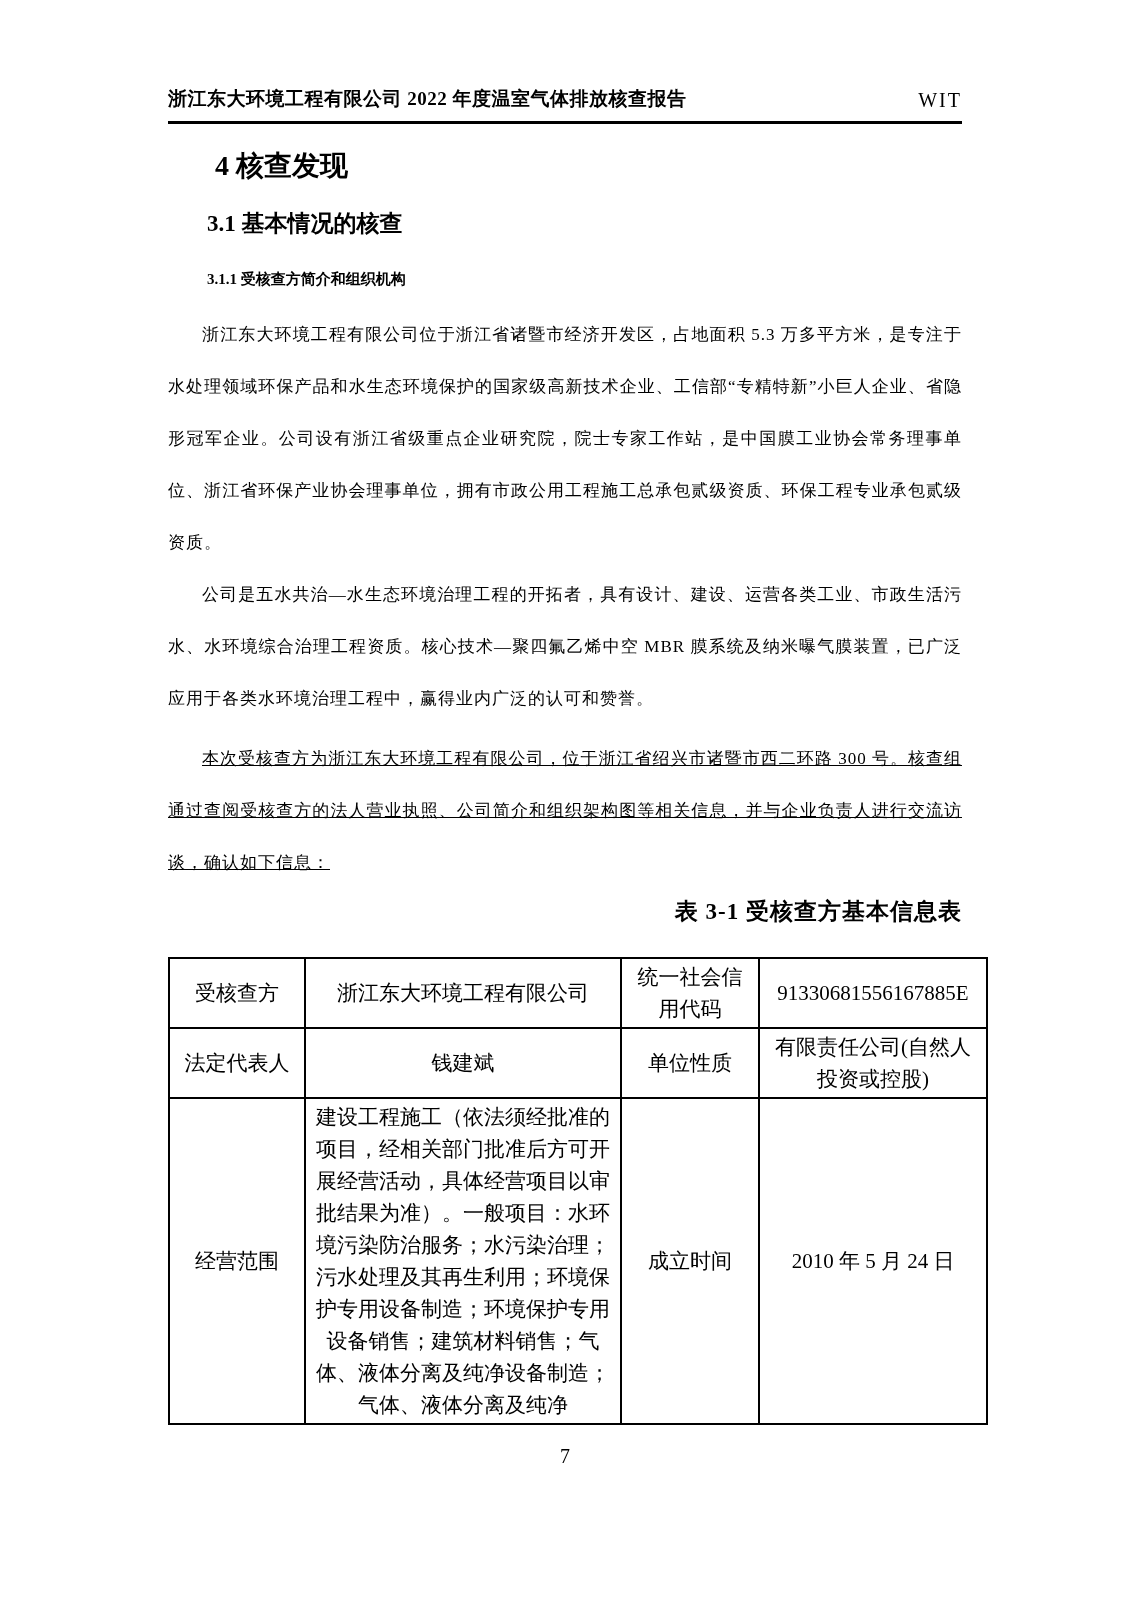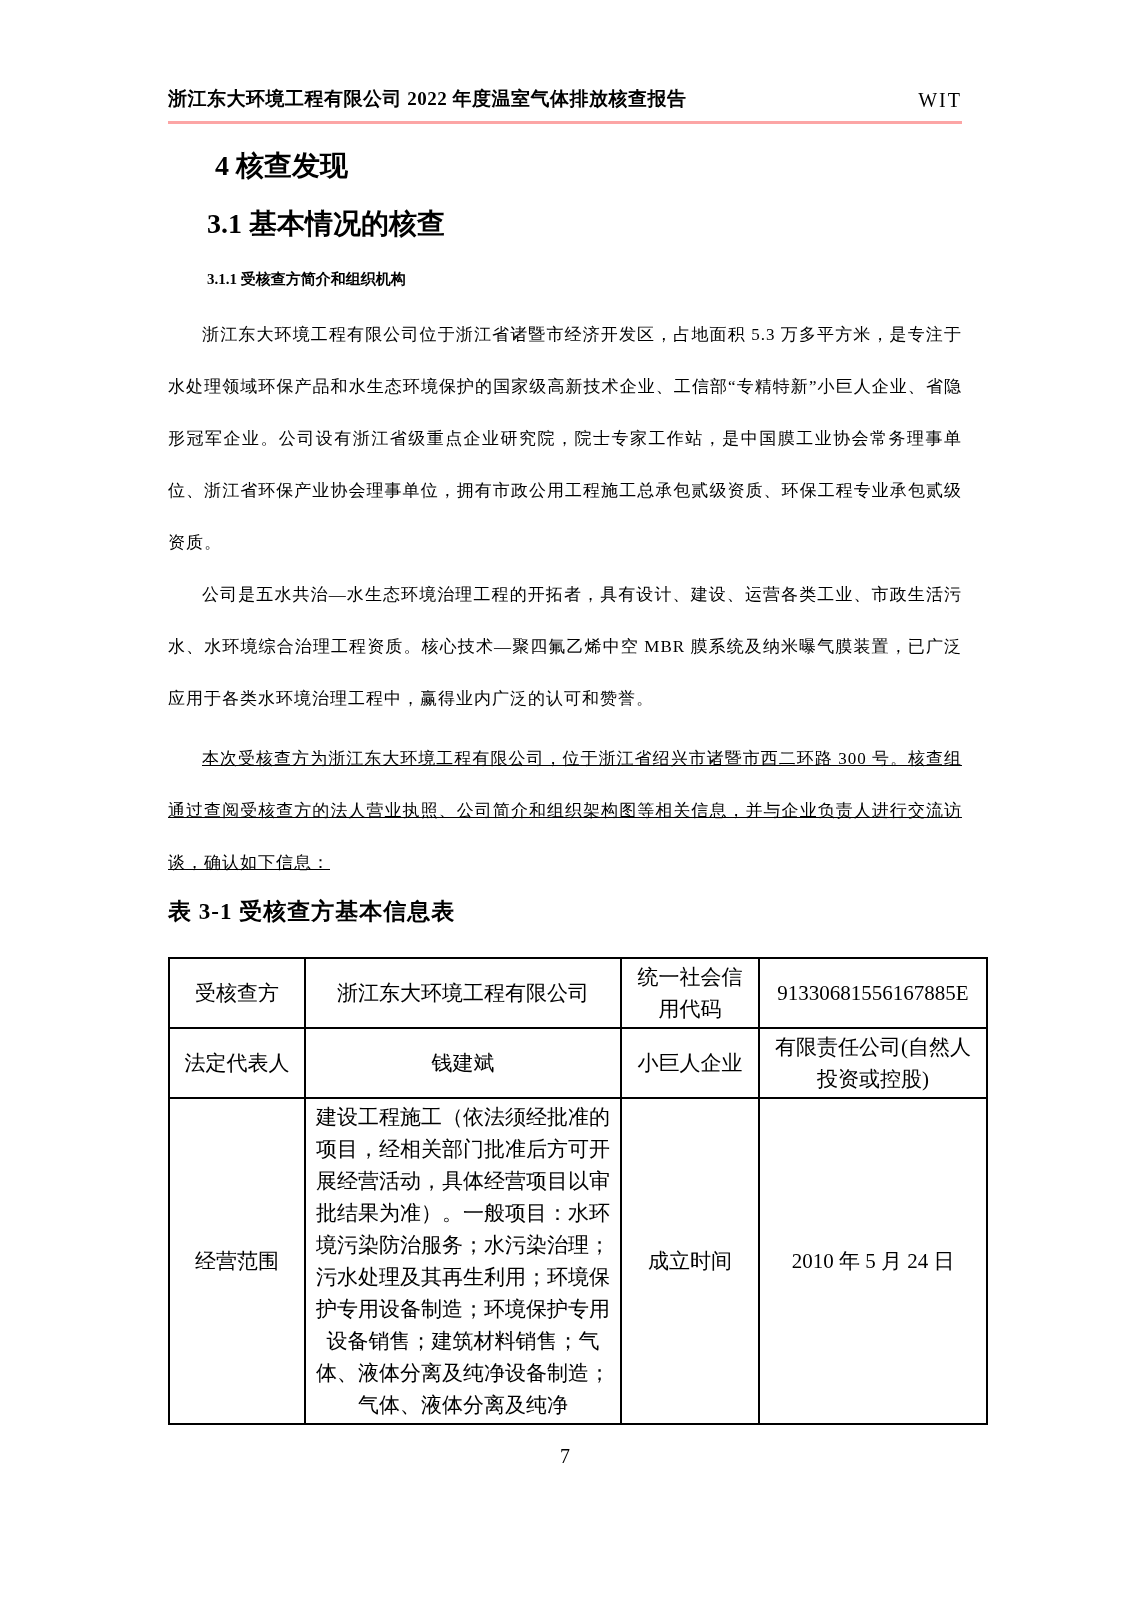--- a/index.html
+++ b/index.html
@@ -5,38 +5,38 @@
   html,body{margin:0;padding:0;background:#e8e8e8;}
   .page{
     width:1131px;height:1600px;background:#ffffff;color:#000;
     font-family:"Liberation Serif","DejaVu Serif",serif;
     box-sizing:border-box;padding:86px 169px 0 168px;
     position:relative;overflow:hidden;margin:0 auto;
   }
   
   .header{
     display:flex;justify-content:space-between;align-items:flex-end;
-    border-bottom:3px solid #fca5a5;padding-bottom:9px;
+    border-bottom:3px solid #000000;padding-bottom:9px;
   }
   .header-title{font-size:19px;font-weight:700;letter-spacing:0.5px;}
   .header-logo{font-size:20px;font-weight:400;letter-spacing:2px;}
   
   .h1{font-size:28px;font-weight:700;line-height:38px;margin:23px 0 0 47px;}
-  .h2{font-size:28px;font-weight:700;line-height:38px;margin:20px 0 0 39px;}
+  .h2{font-size:23px;font-weight:700;line-height:38px;margin:20px 0 0 39px;}
   .h3{font-size:15px;font-weight:700;line-height:32px;margin:20px 0 0 39px;}
   
   .para{
     font-size:17px;line-height:52px;letter-spacing:1px;
     text-align:justify;text-indent:2em;margin:0;
   }
   .para.first{margin-top:14px;}
   .para.third{margin-top:8px;text-decoration:underline;}
   
   .caption{
-    margin-top:8px;text-align:left;font-weight:700;
+    margin-top:8px;text-align:right;font-weight:700;
     font-size:23px;line-height:30px;letter-spacing:1px;
   }
   
   table.info{
     border-collapse:collapse;table-layout:fixed;
     width:818px;margin-top:30px;
   }
   table.info td{
     border:2px solid #000;text-align:center;vertical-align:middle;
     font-size:21px;line-height:32px;padding:2px 6px;
@@ -85,21 +85,21 @@
     <tbody>
       <tr class="r1">
         <td>受核查方</td>
         <td>浙江东大环境工程有限公司</td>
         <td class="narrow-label">统一社会信用代码</td>
         <td class="code-cell">91330681556167885E</td>
       </tr>
       <tr class="r2">
         <td>法定代表人</td>
         <td>钱建斌</td>
-        <td>小巨人企业</td>
+        <td>单位性质</td>
         <td class="nature-cell">有限责任公司(自然人投资或控股)</td>
       </tr>
       <tr class="r3">
         <td>经营范围</td>
         <td class="scope-cell">建设工程施工（依法须经批准的项目，经相关部门批准后方可开展经营活动，具体经营项目以审批结果为准）。一般项目：水环境污染防治服务；水污染治理；污水处理及其再生利用；环境保护专用设备制造；环境保护专用设备销售；建筑材料销售；气体、液体分离及纯净设备制造；气体、液体分离及纯净</td>
         <td>成立时间</td>
         <td>2010 年 5 月 24 日</td>
       </tr>
     </tbody>
   </table>

